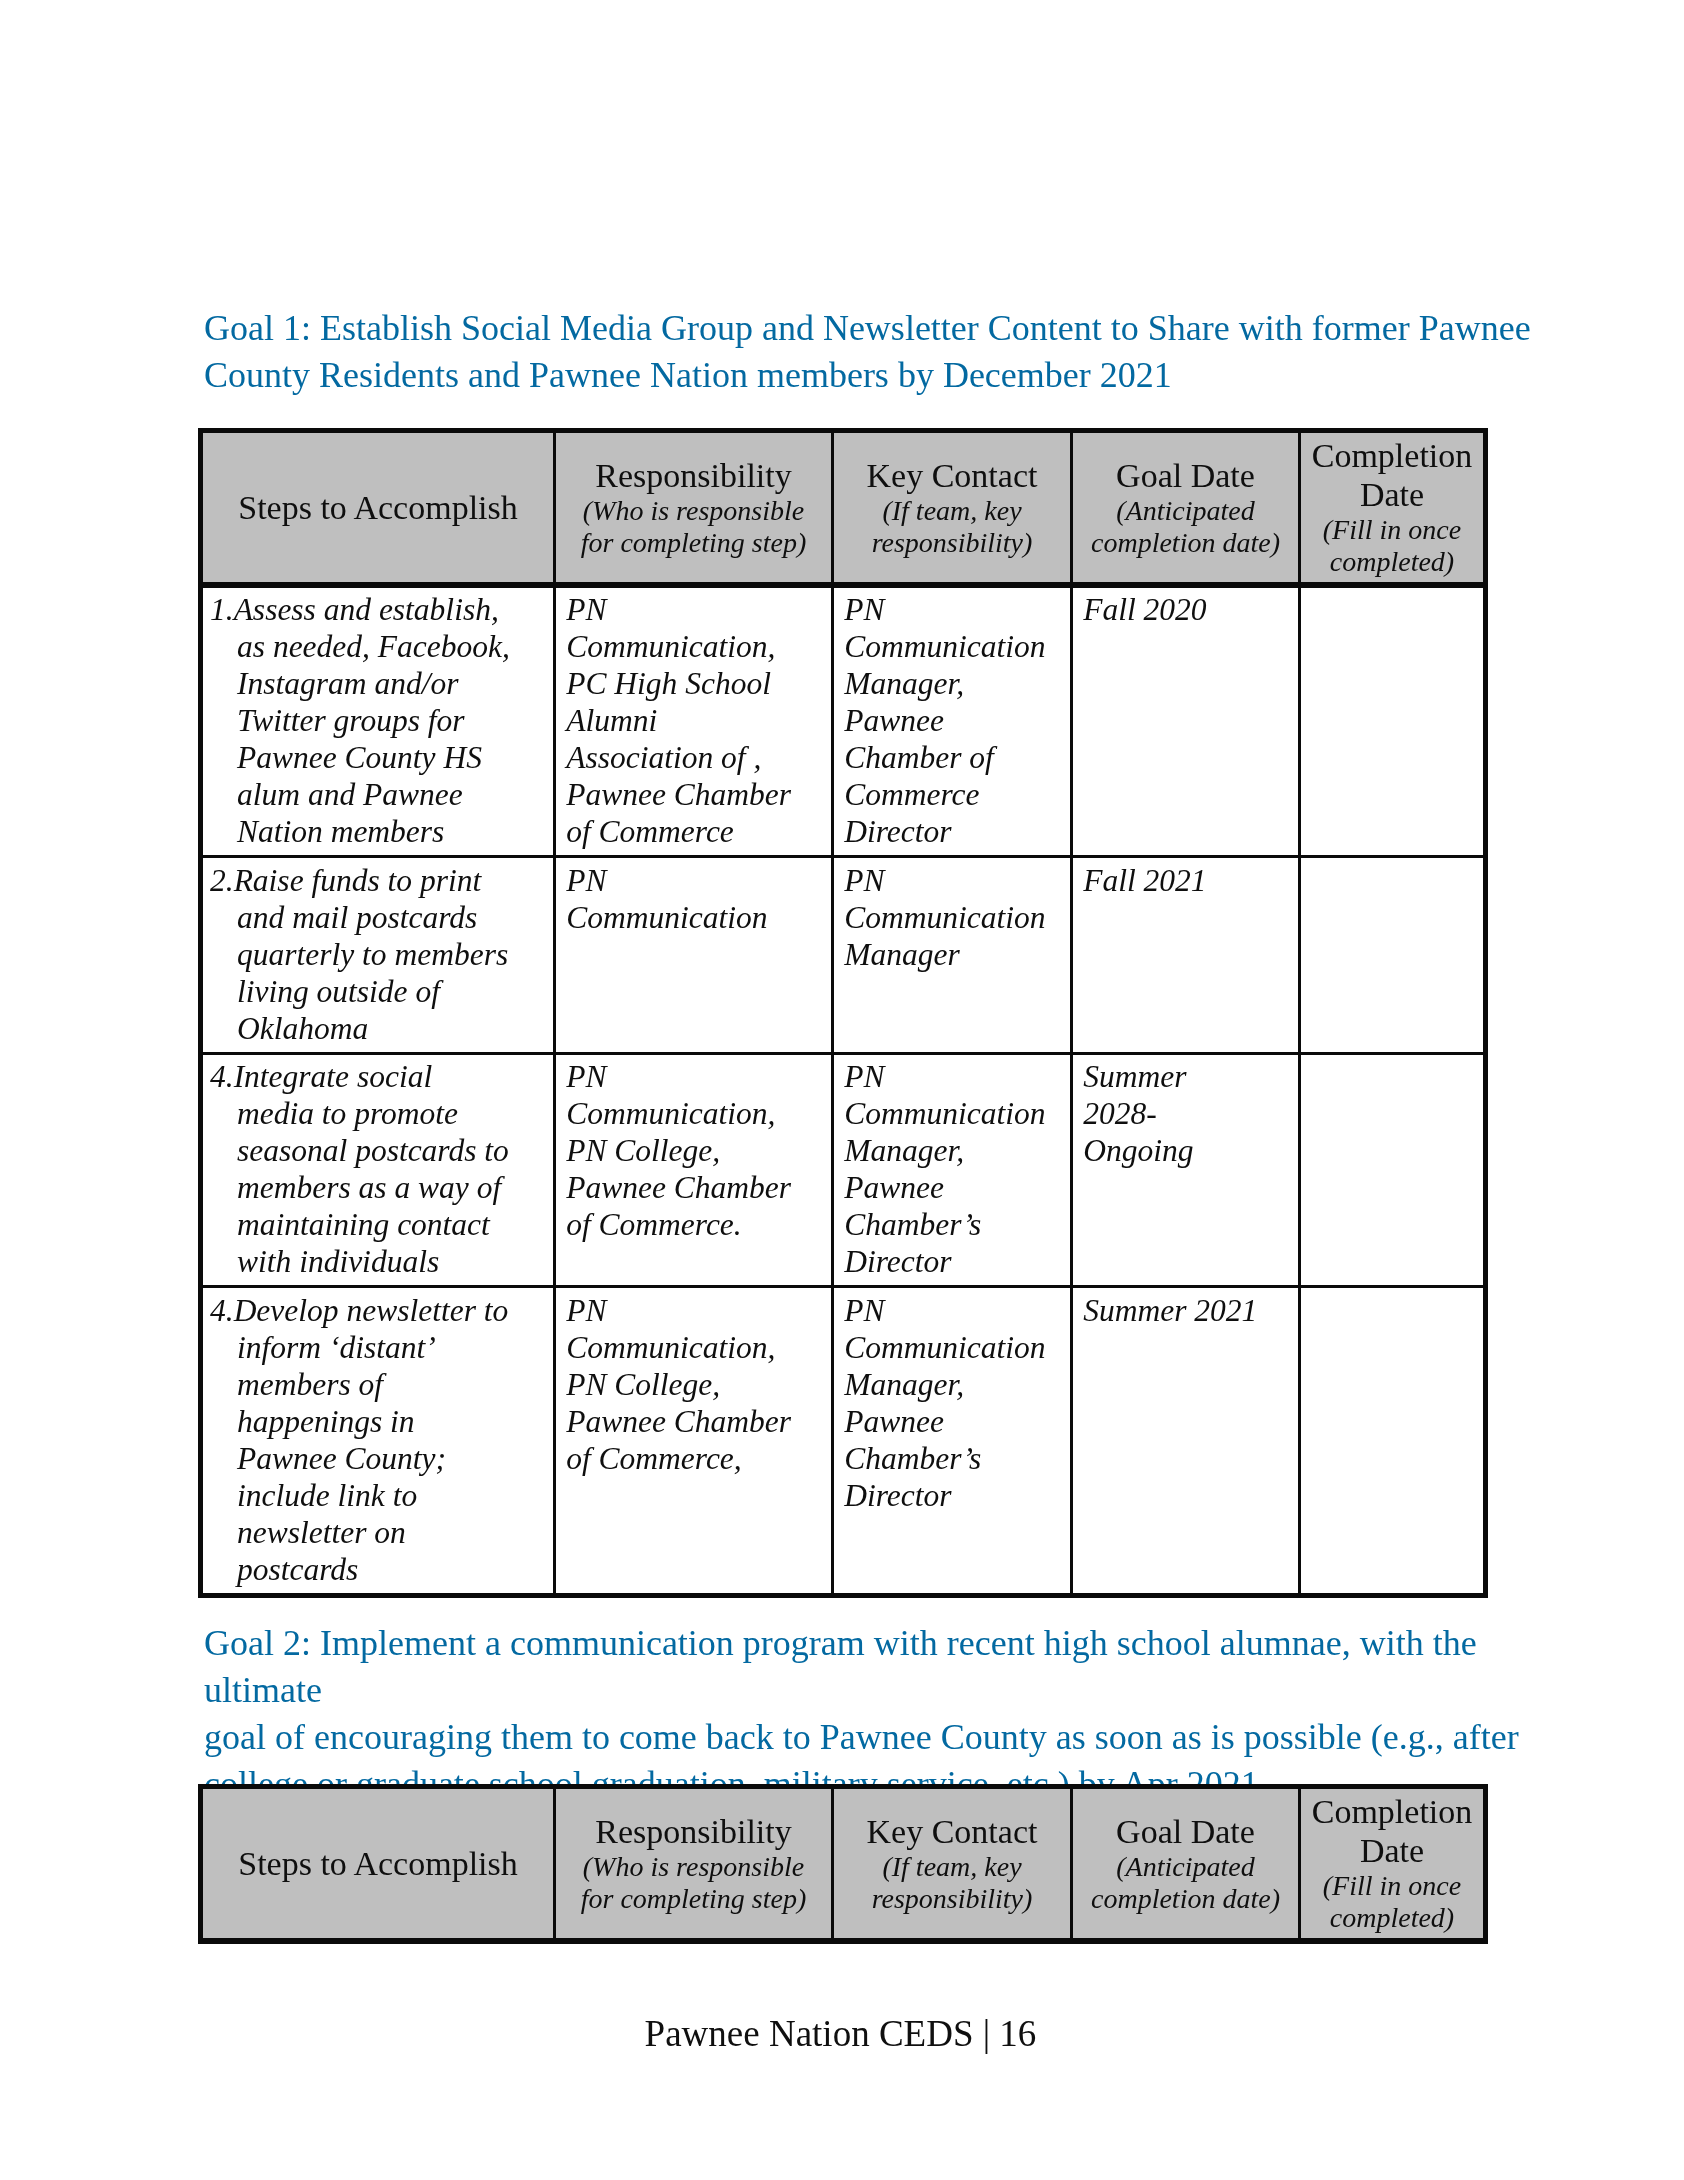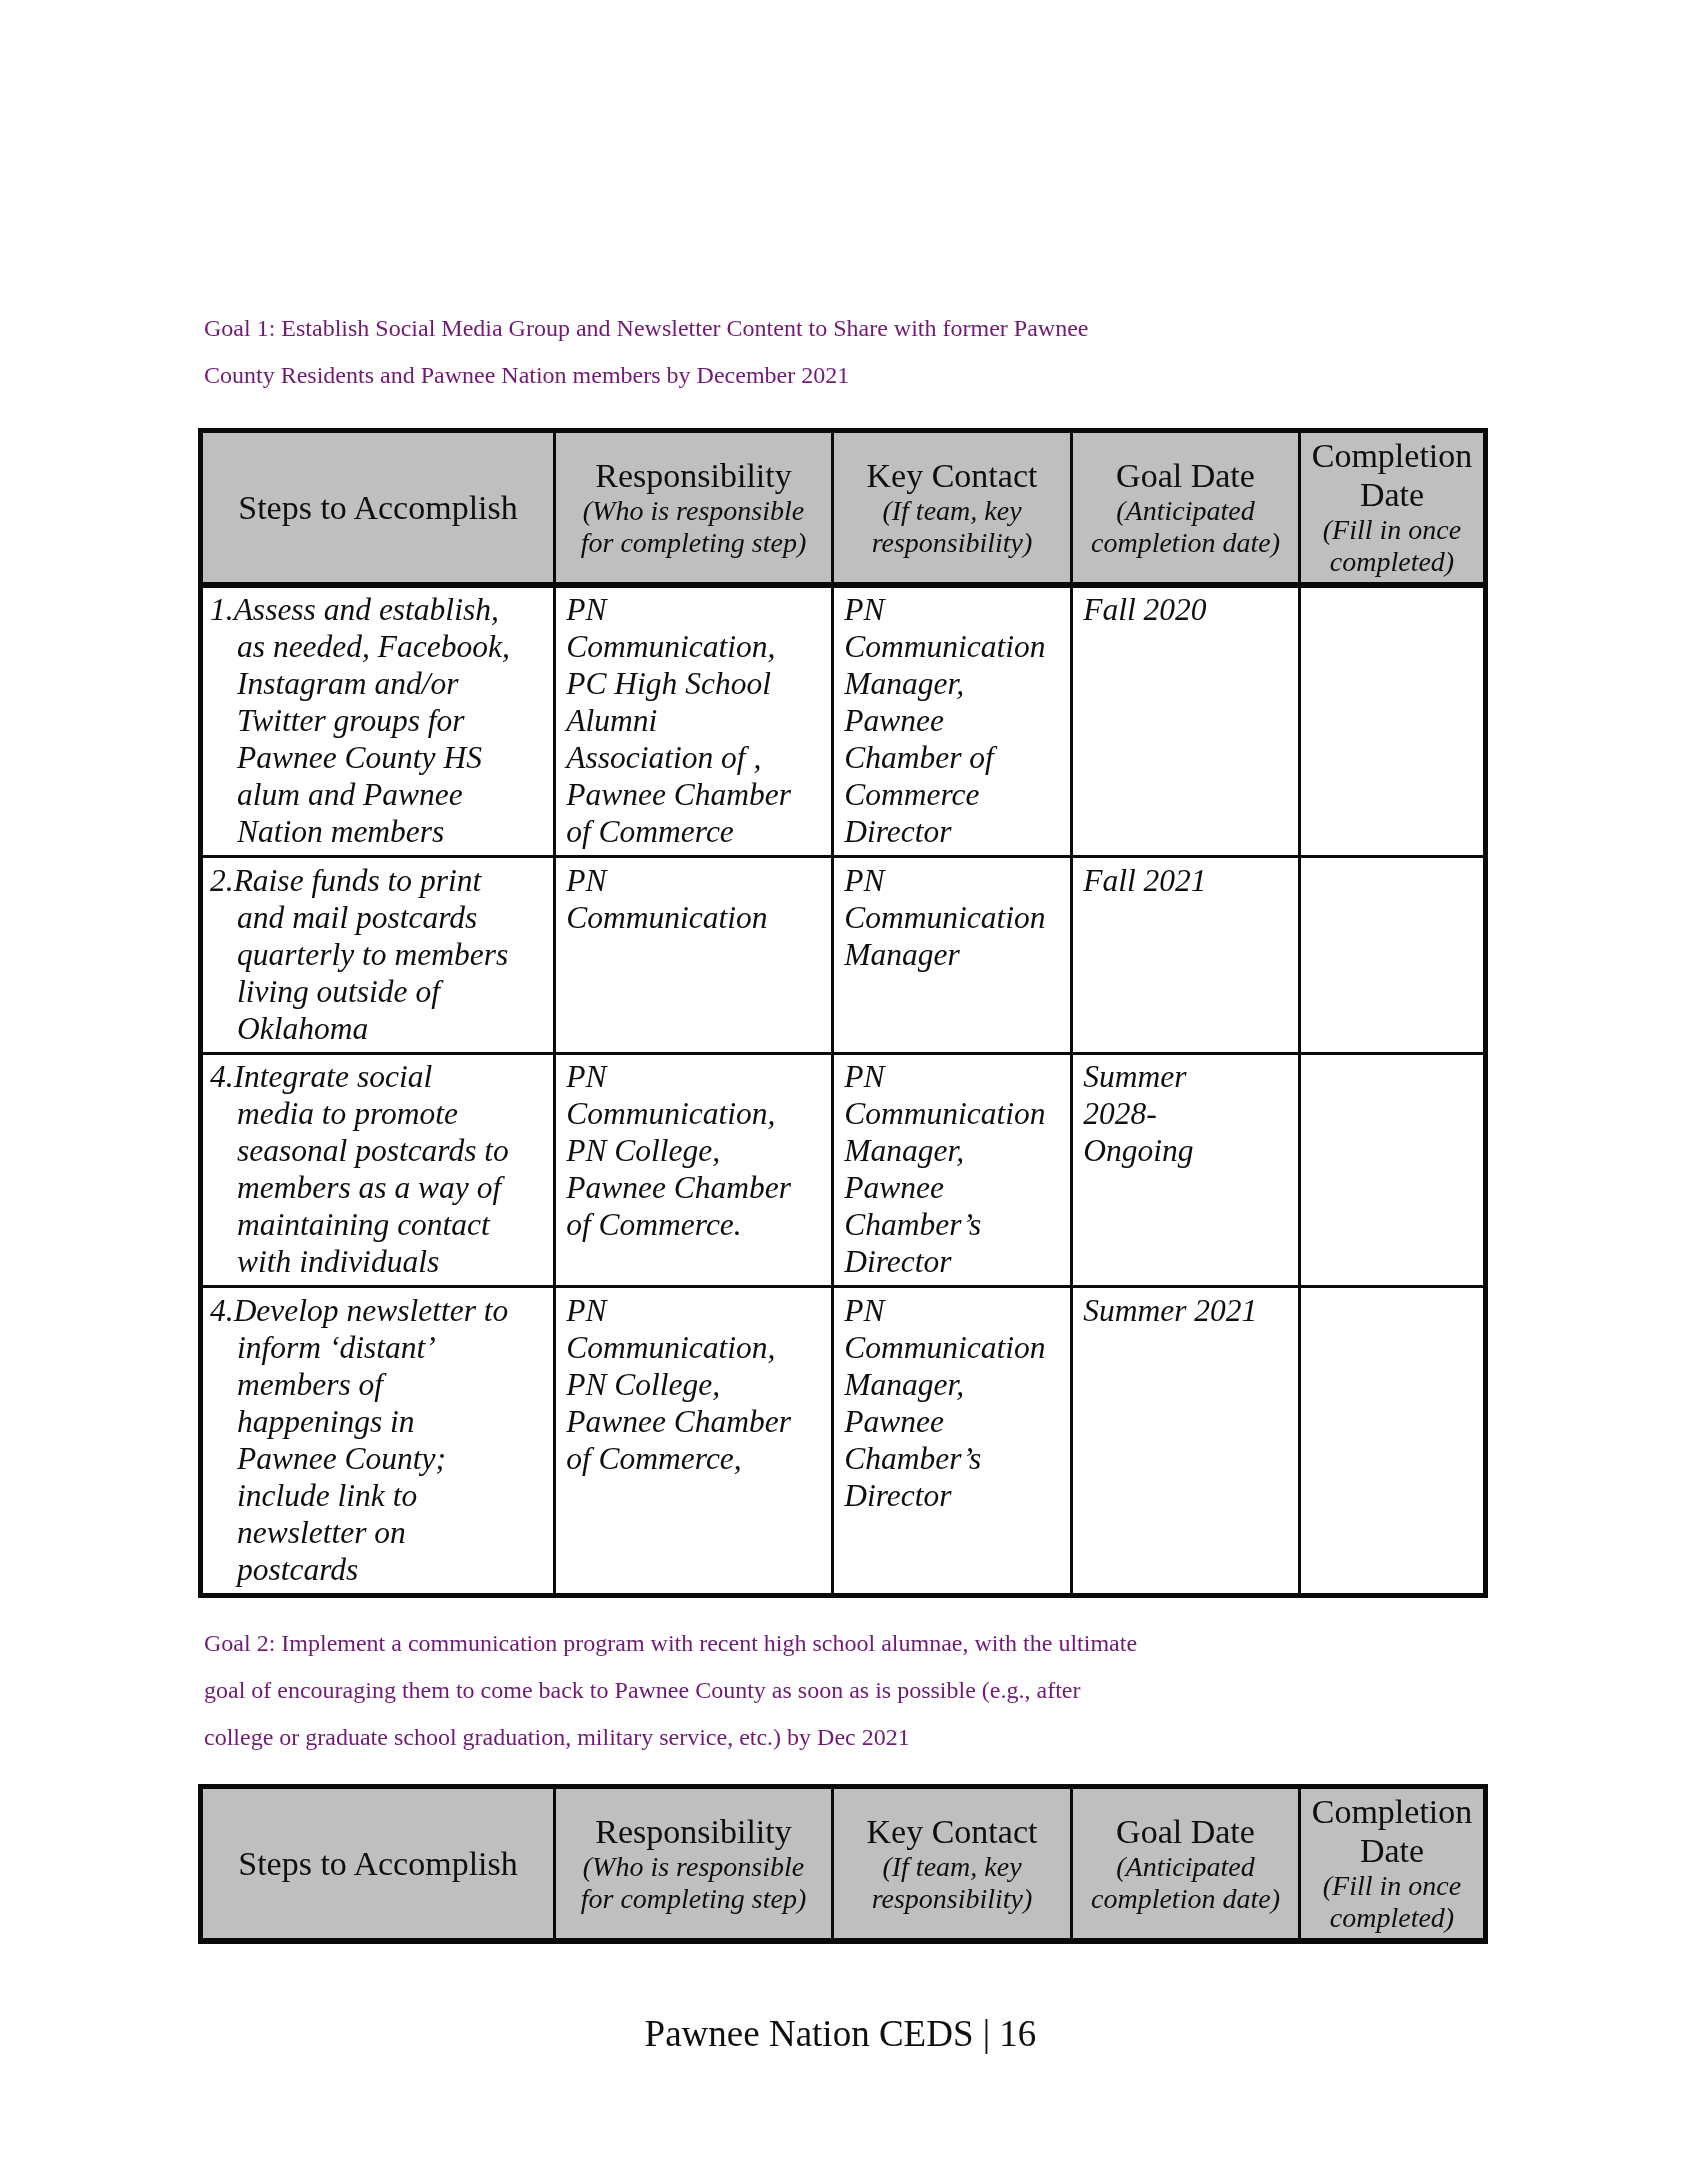--- a/index.html
+++ b/index.html
@@ -13,22 +13,22 @@
   }
   .heading{
     position:absolute;left:203px;top:241px;
     font-size:39px;font-weight:bold;
     color:#2D73B4;
     white-space:nowrap;
     letter-spacing:0.4px;
   }
   .goal-text{
     position:absolute;left:204px;width:1346px;
-    font-size:24px;line-height:47px;
-    color:#701a75;
+    font-size:36px;line-height:47px;
+    color:#0369a1;
     white-space:pre-line;
   }
   .goal-1{top:305px;}
   .goal-2{top:1620px;}
   .doc-table{
     position:absolute;left:198px;width:1285px;
     border-collapse:collapse;table-layout:fixed;
     border:5.1px solid #0a0a0a;
   }
   .table-1{top:428px;}
@@ -200,21 +200,21 @@
 Chamber’s
 Director</td>
       <td>Summer 2021</td>
       <td></td>
     </tr>
   </tbody>
     </table>
 
   <div class="goal-text goal-2">Goal 2: Implement a communication program with recent high school alumnae, with the ultimate
 goal of encouraging them to come back to Pawnee County as soon as is possible (e.g., after
-college or graduate school graduation, military service, etc.) by Dec 2021</div>
+college or graduate school graduation, military service, etc.) by Apr 2021</div>
 
   <table class="doc-table table-2">
     <colgroup>
       <col style="width:354px">
         <col style="width:278px">
         <col style="width:239px">
         <col style="width:228px">
         <col style="width:186px">
     </colgroup>
     <tbody>

